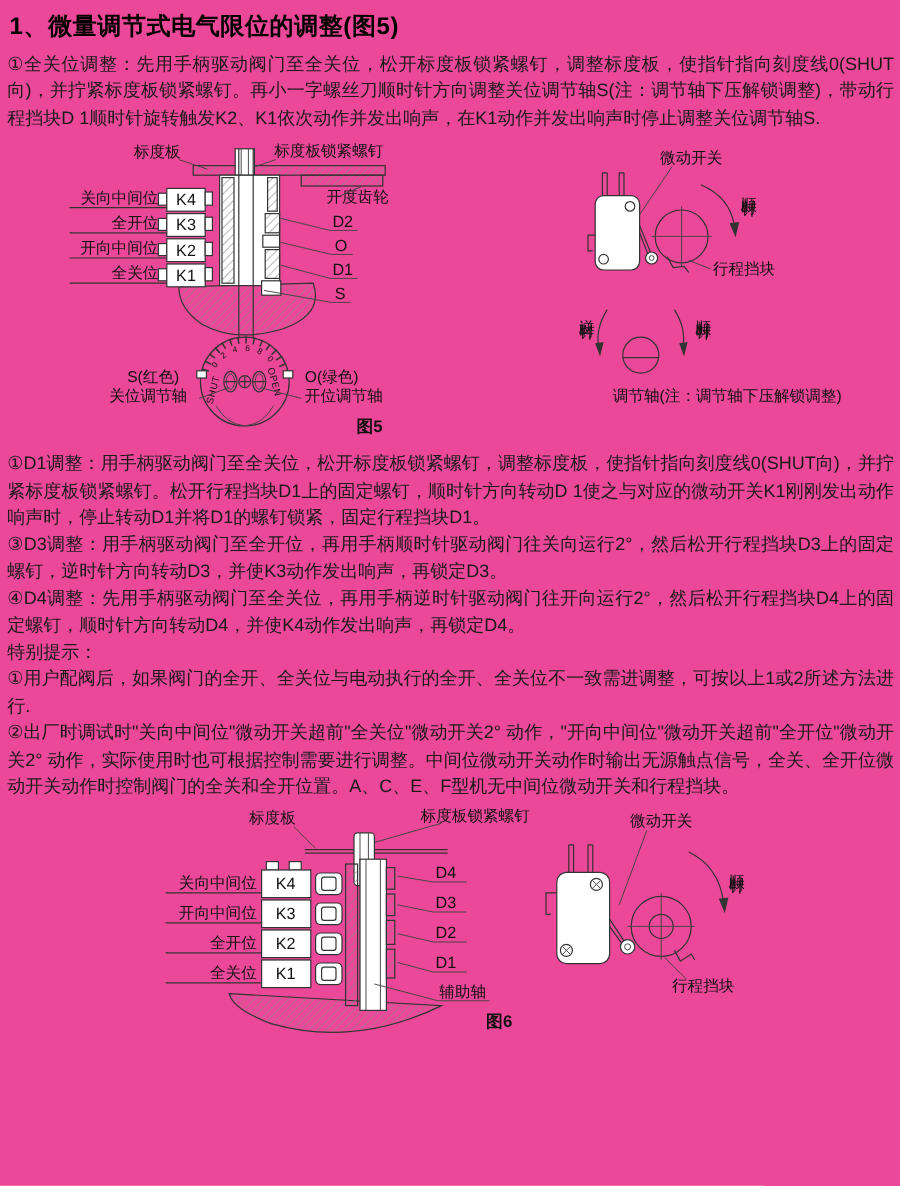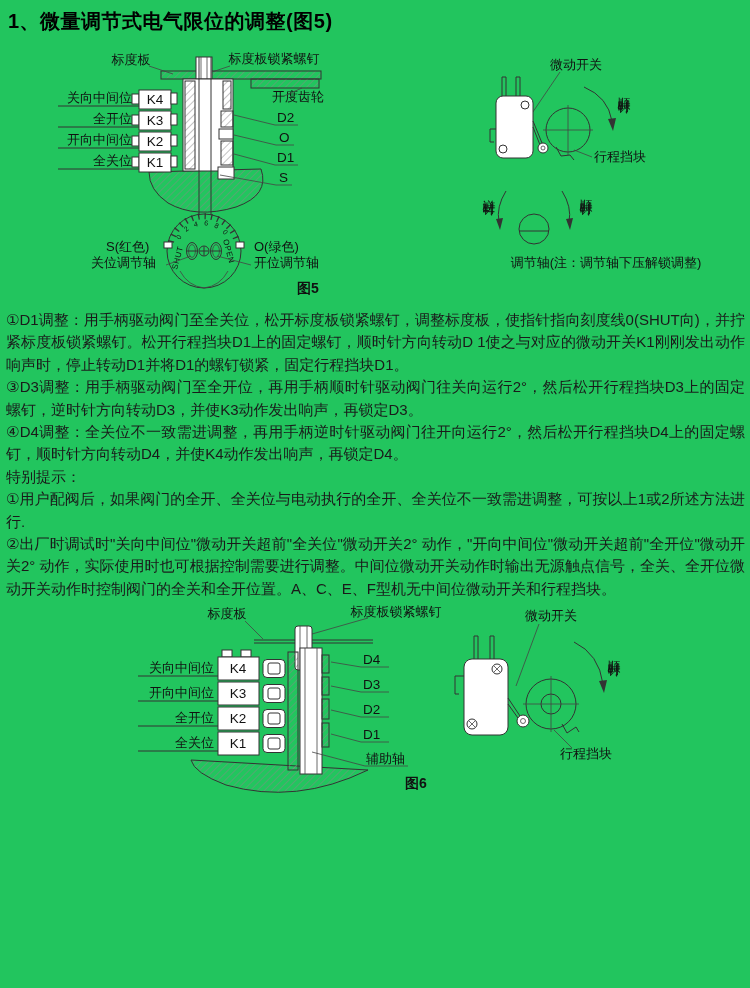--- a/index.html
+++ b/index.html
@@ -1,18 +1,18 @@
 <!DOCTYPE html>
 <html><head>
 <meta charset="utf-8">
 <style>
   html,body{margin:0;padding:0}
   body{width:750px;height:988px;background:#fff;color:#151515;
        font-family:"Liberation Sans","DejaVu Sans",sans-serif;position:relative;overflow:hidden}
-  .page{position:absolute;inset:0;padding:8px 5px 0 6px;box-sizing:border-box;background:#22c55e}
+  .page{position:absolute;inset:0;padding:8px 5px 0 6px;box-sizing:border-box;background:#ec4899}
   .h{font-size:20px;font-weight:bold;color:#000;margin:0 0 8px 2px;letter-spacing:.5px}
   .h2{margin-top:6px}
   p.body{font-size:15px;line-height:22.4px;margin:0;text-align:justify;color:#1a1a1a;word-break:break-all}
   .figrow{position:relative;width:100%;}
   #fig5{height:266px}
   #fig6{height:192px}
   .figrow svg{position:absolute;top:0}
   svg text{fill:#111;font-family:"Liberation Sans","DejaVu Sans",sans-serif}
   svg .ln{stroke:#333;stroke-width:1;fill:none}
   svg .thin{stroke:#444;stroke-width:.8;fill:none}
@@ -22,20 +22,21 @@
   .lbl{font-size:13px}
   .klbl{font-size:13.5px}
   .cap{font-size:14px;font-weight:bold}
 </style>
 </head>
 <body>
 
 <div class="page">
 
   <h1 class="h">1、微量调节式电气限位的调整(图5)</h1>
+  <p class="body">①全关位调整：先用手柄驱动阀门至全关位，松开标度板锁紧螺钉，调整标度板，使指针指向刻度线0(SHUT向)，并拧紧标度板锁紧螺钉。再小一字螺丝刀顺时针方向调整关位调节轴S(注：调节轴下压解锁调整)，带动行程挡块D 1顺时针旋转触发K2、K1依次动作并发出响声，在K1动作并发出响声时停止调整关位调节轴S.</p>
 
   <div class="figrow" id="fig5">
 
     <svg style="left:40px" width="400" height="266" viewBox="0 0 400 266">
       <defs>
         <pattern id="hA" width="5" height="5" patternUnits="userSpaceOnUse" patternTransform="rotate(45)">
           <line x1="0" y1="0" x2="0" y2="5" stroke="#888" stroke-width="1"></line>
         </pattern>
       </defs>
 
@@ -178,21 +179,21 @@
       <path d="M50,176 L57,175 L54,187 Z" fill="#333" stroke="none"></path>
       <text class="lbl vt" x="140" y="146">顺时针</text>
       <path class="ln" d="M116,148 Q126,164 123,179"></path>
       <path d="M120,176 L127,175 L124,187 Z" fill="#333" stroke="none"></path>
       <text class="lbl" text-anchor="middle" x="160" y="224">调节轴(注：调节轴下压解锁调整)</text>
     </svg>
   </div>
 
   <p class="body">①D1调整：用手柄驱动阀门至全关位，松开标度板锁紧螺钉，调整标度板，使指针指向刻度线0(SHUT向)，并拧紧标度板锁紧螺钉。松开行程挡块D1上的固定螺钉，顺时针方向转动D 1使之与对应的微动开关K1刚刚发出动作响声时，停止转动D1并将D1的螺钉锁紧，固定行程挡块D1。</p>
   <p class="body">③D3调整：用手柄驱动阀门至全开位，再用手柄顺时针驱动阀门往关向运行2°，然后松开行程挡块D3上的固定螺钉，逆时针方向转动D3，并使K3动作发出响声，再锁定D3。</p>
-  <p class="body">④D4调整：全关位不一致需进调整，再用手柄逆时针驱动阀门往开向运行2°，然后松开行程挡块D4上的固定螺钉，顺时针方向转动D4，并使K4动作发出响声，再锁定D4。</p>
+  <p class="body">④D4调整：先用手柄驱动阀门至全关位，再用手柄逆时针驱动阀门往开向运行2°，然后松开行程挡块D4上的固定螺钉，顺时针方向转动D4，并使K4动作发出响声，再锁定D4。</p>
   <p class="body">特别提示：</p>
   <p class="body">①用户配阀后，如果阀门的全开、全关位与电动执行的全开、全关位不一致需进调整，可按以上1或2所述方法进行.</p>
   <p class="body">②出厂时调试时"关向中间位"微动开关超前"全关位"微动开关2° 动作，"开向中间位"微动开关超前"全开位"微动开关2° 动作，实际使用时也可根据控制需要进行调整。中间位微动开关动作时输出无源触点信号，全关、全开位微动开关动作时控制阀门的全关和全开位置。A、C、E、F型机无中间位微动开关和行程挡块。</p>
 
   <div class="figrow" id="fig6">
 
     <svg style="left:130px" width="330" height="200" viewBox="0 0 330 200">
       <defs>
         <pattern id="hC" width="5" height="5" patternUnits="userSpaceOnUse" patternTransform="rotate(45)">
           <line x1="0" y1="0" x2="0" y2="5" stroke="#888" stroke-width="1"></line>

